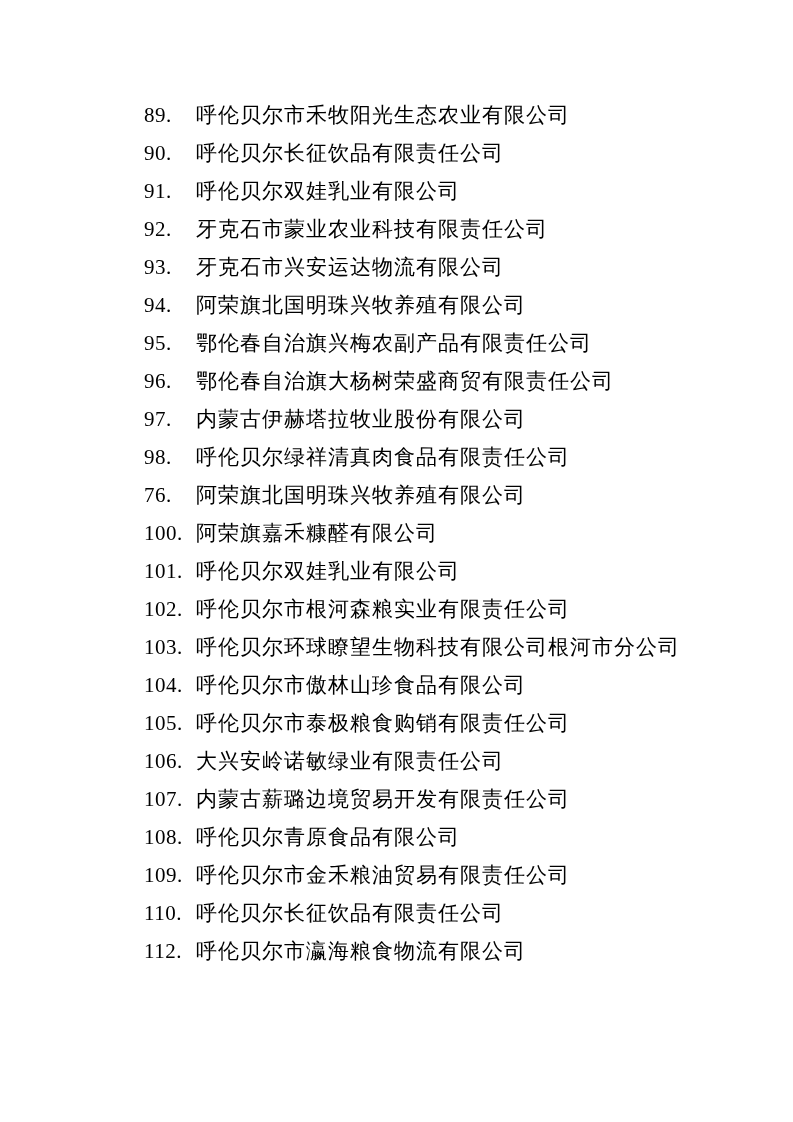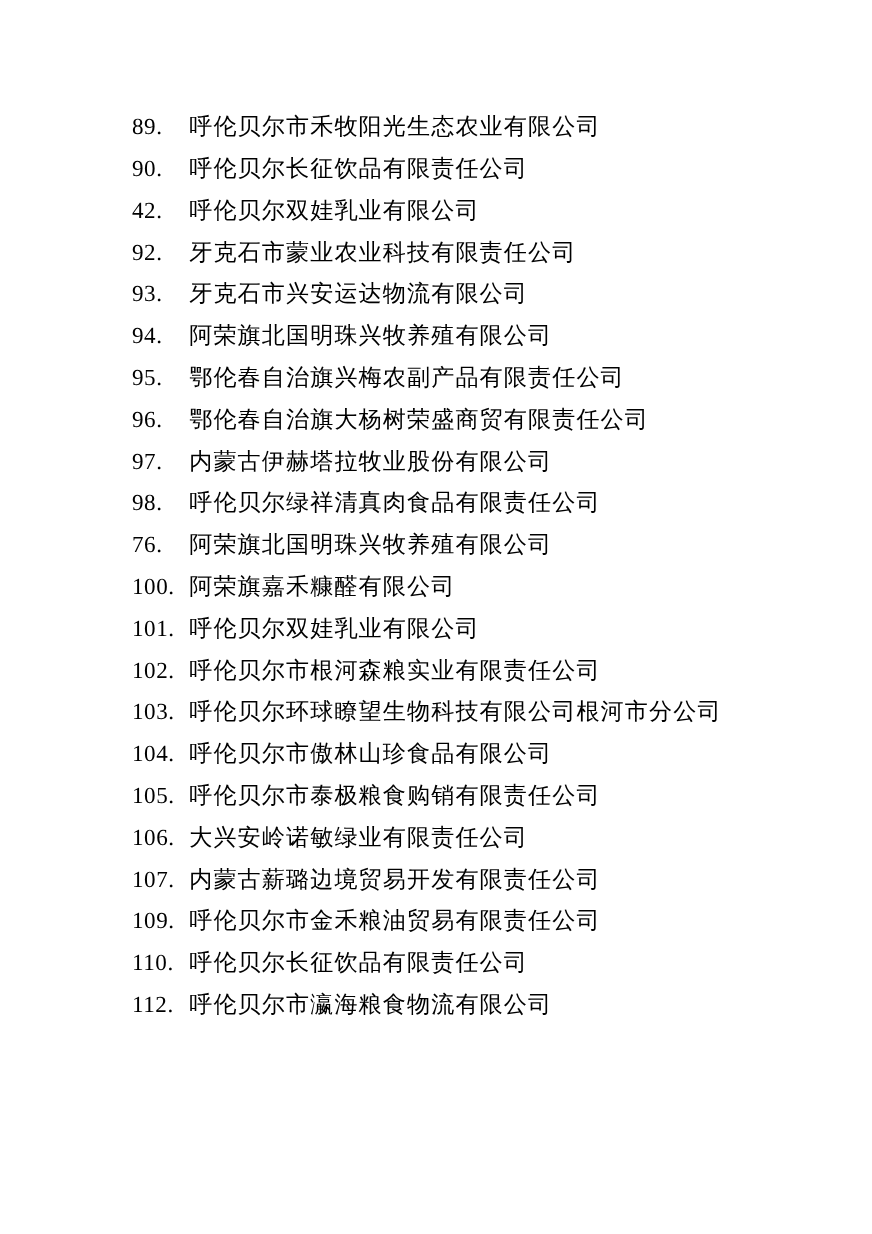--- a/index.html
+++ b/index.html
@@ -19,20 +19,21 @@
   .company-list {
     list-style: none;
     margin: 0;
     padding: 96px 40px 0 120px;
   }
   .company-row {
     height: 38px;
     line-height: 38px;
     font-size: 21px;
     white-space: nowrap;
+    margin-left: 24px;
   }
   .item-number {
     display: inline-block;
     min-width: 52px;
     font-family: "Liberation Serif", "DejaVu Serif", serif;
     letter-spacing: 0.5px;
   }
   .company-name {
     letter-spacing: 1px;
   }
@@ -44,21 +45,21 @@
   <ol class="company-list">
   <li class="company-row">
     <span class="item-number">89.</span><span class="company-name">呼伦贝尔市禾牧阳光生态农业有限公司</span>
   </li>
 
   <li class="company-row">
     <span class="item-number">90.</span><span class="company-name">呼伦贝尔长征饮品有限责任公司</span>
   </li>
 
   <li class="company-row">
-    <span class="item-number">42.</span><span class="company-name">呼伦贝尔双娃乳业有限公司</span>
+    <span class="item-number">91.</span><span class="company-name">呼伦贝尔双娃乳业有限公司</span>
   </li>
 
   <li class="company-row">
     <span class="item-number">92.</span><span class="company-name">牙克石市蒙业农业科技有限责任公司</span>
   </li>
 
   <li class="company-row">
     <span class="item-number">93.</span><span class="company-name">牙克石市兴安运达物流有限公司</span>
   </li>
 
@@ -111,20 +112,23 @@
   </li>
 
   <li class="company-row">
     <span class="item-number">106.</span><span class="company-name">大兴安岭诺敏绿业有限责任公司</span>
   </li>
 
   <li class="company-row">
     <span class="item-number">107.</span><span class="company-name">内蒙古薪璐边境贸易开发有限责任公司</span>
   </li>
 
+  <li class="company-row">
+    <span class="item-number">108.</span><span class="company-name">呼伦贝尔青原食品有限公司</span>
+  </li>
 
   <li class="company-row">
     <span class="item-number">109.</span><span class="company-name">呼伦贝尔市金禾粮油贸易有限责任公司</span>
   </li>
 
   <li class="company-row">
     <span class="item-number">110.</span><span class="company-name">呼伦贝尔长征饮品有限责任公司</span>
   </li>
 
 

